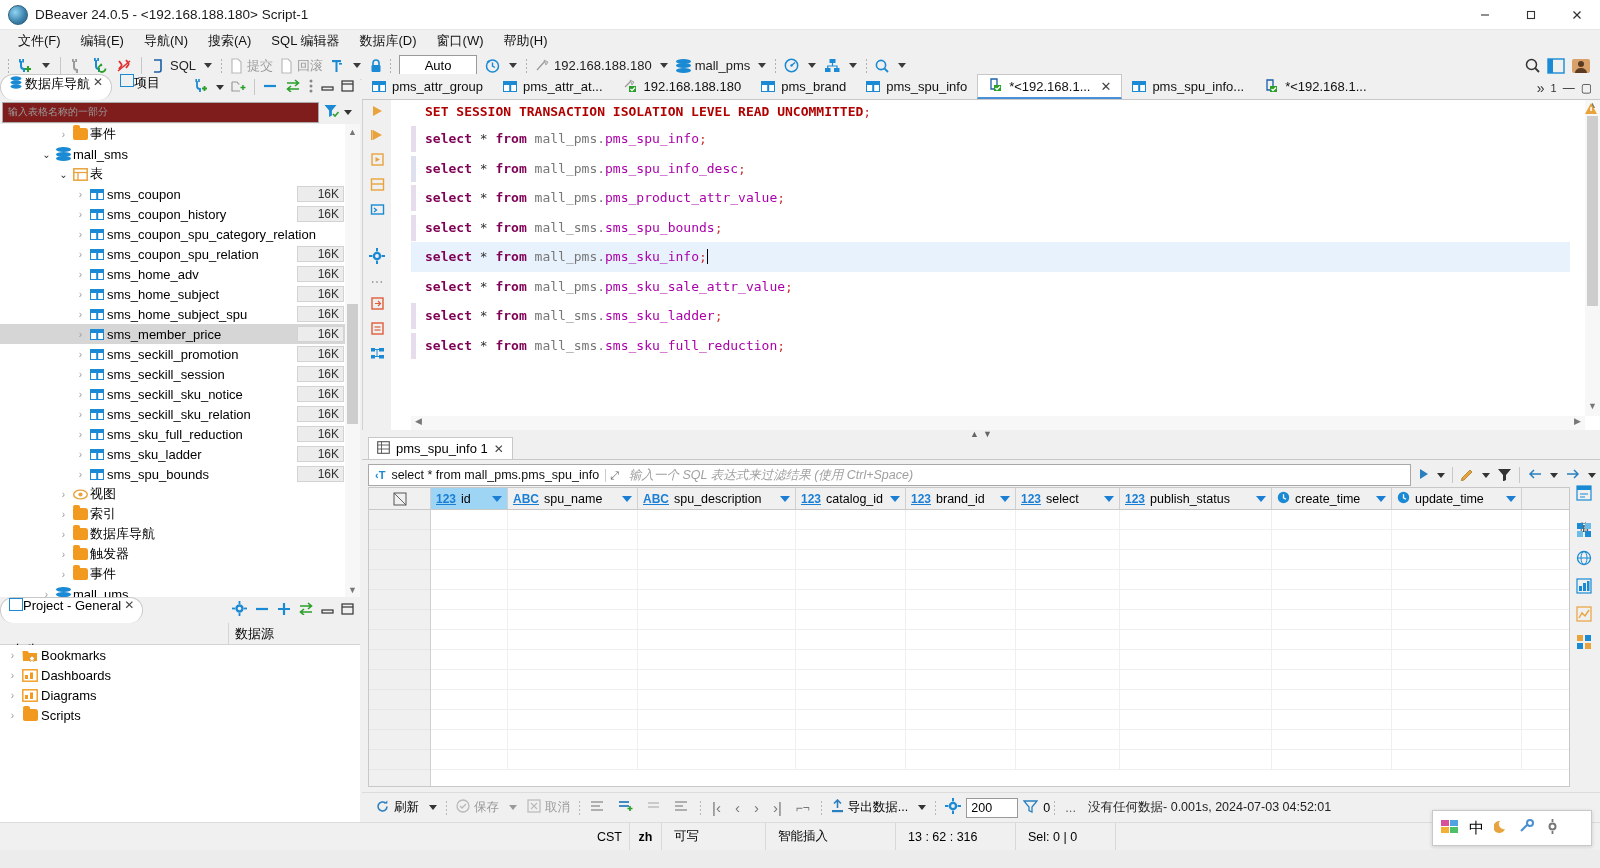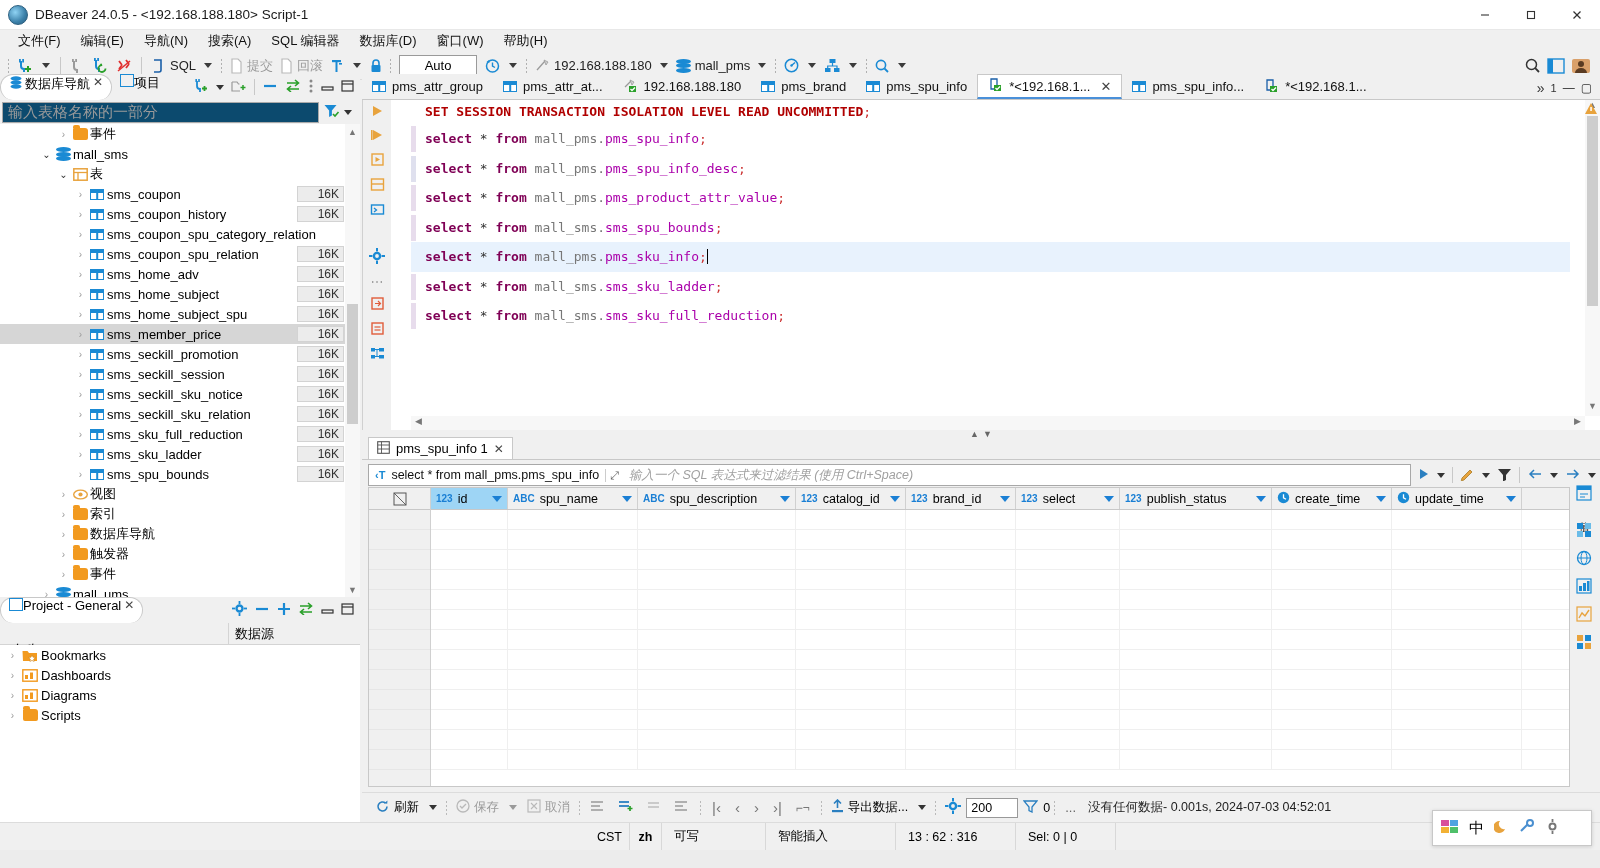--- a/index.html
+++ b/index.html
@@ -69,22 +69,22 @@
   .viewtabbar { height: 26px; background: #f0f0f0; display: flex; align-items: center; }
   .vtab { display: flex; align-items: flex-start; height: 26px; padding: 0 8px; font-size: 13px; border-radius: 13px; }
   .vtab.active { background: #ffffff; border-top: 1px solid #c8c8c8; border-left: 1px solid #c8c8c8;
                  border-right: 1px solid #c8c8c8; }
   .vtools { margin-left: auto; display: flex; align-items: center; gap: 7px; padding-right: 6px; }
 
   
   .sidebar { position: absolute; left: 0; top: 74px; width: 360px; bottom: 46px; background: #f0f0f0; }
   .nav-panel { position: absolute; left: 0; right: 0; top: 0; height: 523px; }
   .filterrow { display: flex; align-items: center; height: 24px; padding: 0 2px 0 2px; background:#f0f0f0; }
-  .filterbox { flex: 1; height: 21px; border: 1px solid #aaa; background: #0c4a6e; display: flex; align-items: center;
-     padding: 0 5px; font-size: 15px; color: #9a9a9a; }
+  .filterbox { flex: 1; height: 21px; border: 1px solid #aaa; background: #7f1d1d; display: flex; align-items: center;
+     padding: 0 5px; font-size: 10px; color: #9a9a9a; }
   .tree { position: absolute; left: 0; right: 0; top: 50px; bottom: 0; background: #fff; overflow: hidden; }
   .trow { height: 20px; display: flex; align-items: center; position: relative; font-size: 13px; white-space: nowrap; }
   .trow.sel { background: #d6d6d6; }
   .arrow { width: 13px; display:flex; align-items:center; justify-content:center; color: #9a9a9a; font-size: 10px; flex:none;}
   .arrow.open { color: #333; }
   .size-badge { position: absolute; right: 16px; width: 47px; height: 16px; background: #ececec;
       border: 1px solid #d3d3d3; font-size: 12px; color: #333; display: flex; align-items: center;
       justify-content: flex-end; padding-right: 4px; }
   .vscroll { position: absolute; right: 0; top: 0; bottom: 0; width: 15px; background: #f7f7f7; }
   .vscroll .thumb { position: absolute; left: 2px; width: 11px; background: #cdcdcd; }
@@ -138,21 +138,21 @@
   .fb-btns { display: flex; align-items: center; gap: 7px; padding-left: 7px; }
 
   .grid-wrap { position: absolute; left: 6px; right: 30px; top: 57px; bottom: 35px;
      background: #fff; border: 1px solid #c8c8c8; display: flex; }
   .grid-rowhdr { width: 62px; background: #f0f0f0; border-right: 1px solid #d0d0d0; flex: none; }
   .grid-main { flex: 1; position: relative; }
   .ghdr { height: 22px; background: #f0f0f0; display: flex; border-bottom: 1px solid #c8c8c8; }
   .gcol { display: flex; align-items: center; gap: 5px; padding: 0 5px; border-right: 1px solid #d0d0d0;
      font-size: 12.5px; position: relative; }
   .gcol.sel { background: #9ed5f5; }
-  .gcol .ty { font-size: 10px; color: #1a7fd4; font-weight: bold; }
+  .gcol .ty { font-size: 12px; color: #1a7fd4; font-weight: bold; text-decoration: underline; }
   .gcol .dd { margin-left: auto; width: 0; height: 0; border-left: 5px solid transparent;
      border-right: 5px solid transparent; border-top: 6px solid #1a7fd4; }
   .gbody { position: absolute; left: 0; right: 0; top: 22px; bottom: 0; background: #fff; }
   .grow { height: 20px; border-bottom: 1px solid #efefef; display: flex; }
   .gcell { border-right: 1px solid #efefef; }
   .rowhdr-cell { height: 20px; border-bottom: 1px solid #e6e6e6; }
 
   .left-vtabs { position: absolute; left: 366px; top: 487px; width: 20px; }
   .lvtab { writing-mode: vertical-rl; font-size: 12px; padding: 6px 2px; color: #222; }
 
@@ -908,20 +908,21 @@
     <div class="ed-rulerbar"></div>
 
     <div class="code">
       <div id="code-lines">
           <div class="cline first"><span class="kwb">SET SESSION TRANSACTION ISOLATION LEVEL READ UNCOMMITTED</span><span class="pun">;</span></div>
           <div class="cline"><span class="blk"></span><span class="kw">select</span> <span class="star">*</span> <span class="kw">from</span> <span class="sch">mall_pms</span><span class="sch">.</span><span class="tbl">pms_spu_info</span><span class="pun">;</span></div>
           <div class="cline"><span class="blk b2"></span><span class="kw">select</span> <span class="star">*</span> <span class="kw">from</span> <span class="sch">mall_pms</span><span class="sch">.</span><span class="tbl">pms_spu_info_desc</span><span class="pun">;</span></div>
           <div class="cline"><span class="blk"></span><span class="kw">select</span> <span class="star">*</span> <span class="kw">from</span> <span class="sch">mall_pms</span><span class="sch">.</span><span class="tbl">pms_product_attr_value</span><span class="pun">;</span></div>
           <div class="cline"><span class="blk"></span><span class="kw">select</span> <span class="star">*</span> <span class="kw">from</span> <span class="sch">mall_sms</span><span class="sch">.</span><span class="tbl">sms_spu_bounds</span><span class="pun">;</span></div>
           <div class="cline cur"><span class="kw">select</span> <span class="star">*</span> <span class="kw">from</span> <span class="sch">mall_pms</span><span class="sch">.</span><span class="tbl">pms_sku_info</span><span class="pun">;</span><span class="caretline"></span></div>
+          <div class="cline"><span class="kw">select</span> <span class="star">*</span> <span class="kw">from</span> <span class="sch">mall_pms</span><span class="sch">.</span><span class="tbl">pms_sku_sale_attr_value</span><span class="pun">;</span></div>
           <div class="cline"><span class="blk"></span><span class="kw">select</span> <span class="star">*</span> <span class="kw">from</span> <span class="sch">mall_sms</span><span class="sch">.</span><span class="tbl">sms_sku_ladder</span><span class="pun">;</span></div>
           <div class="cline"><span class="blk"></span><span class="kw">select</span> <span class="star">*</span> <span class="kw">from</span> <span class="sch">mall_sms</span><span class="sch">.</span><span class="tbl">sms_sku_full_reduction</span><span class="pun">;</span></div>
         </div>
     </div>
 
     <div class="ed-vscroll">
       <div style="position:absolute;left:2px;top:16px;width:11px;height:190px;background:#cdcdcd;"></div>
       <div style="position:absolute;left:0;top:0;width:15px;height:15px;text-align:center;font-size:9px;color:#777;">▲</div>
       <div style="position:absolute;left:0;bottom:0;width:15px;height:15px;text-align:center;font-size:9px;color:#777;">▼</div>
     </div>

